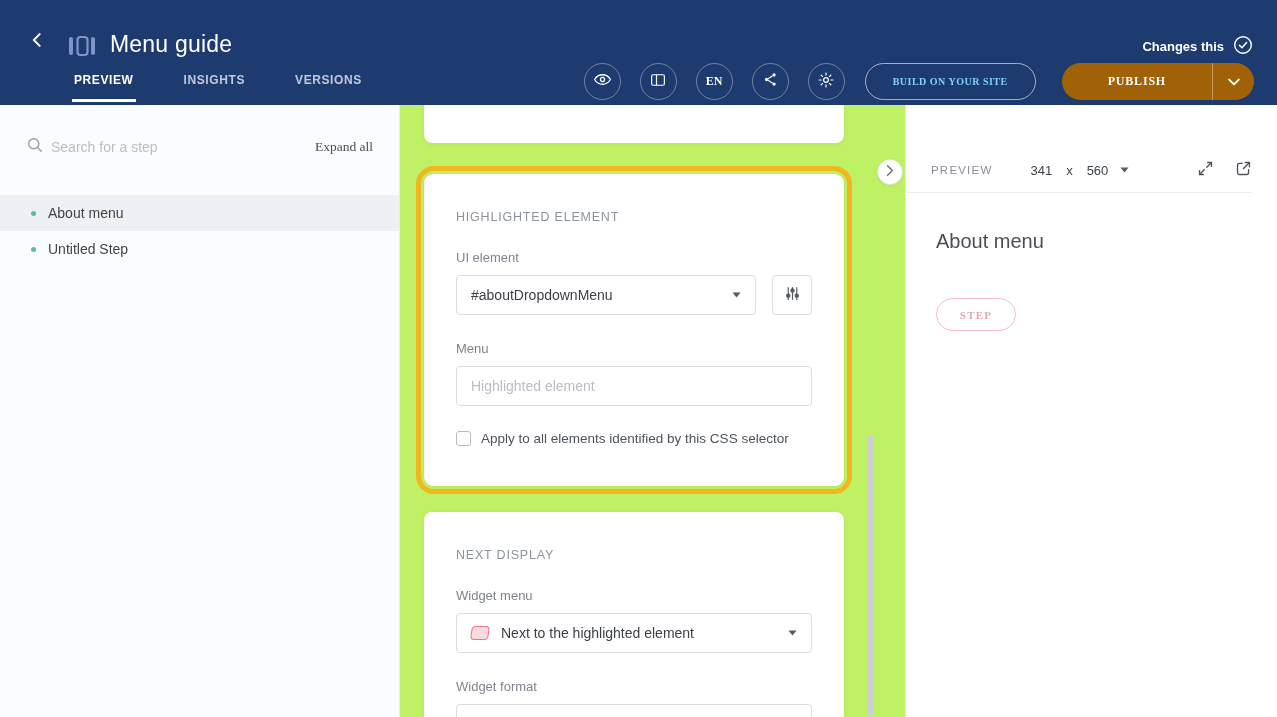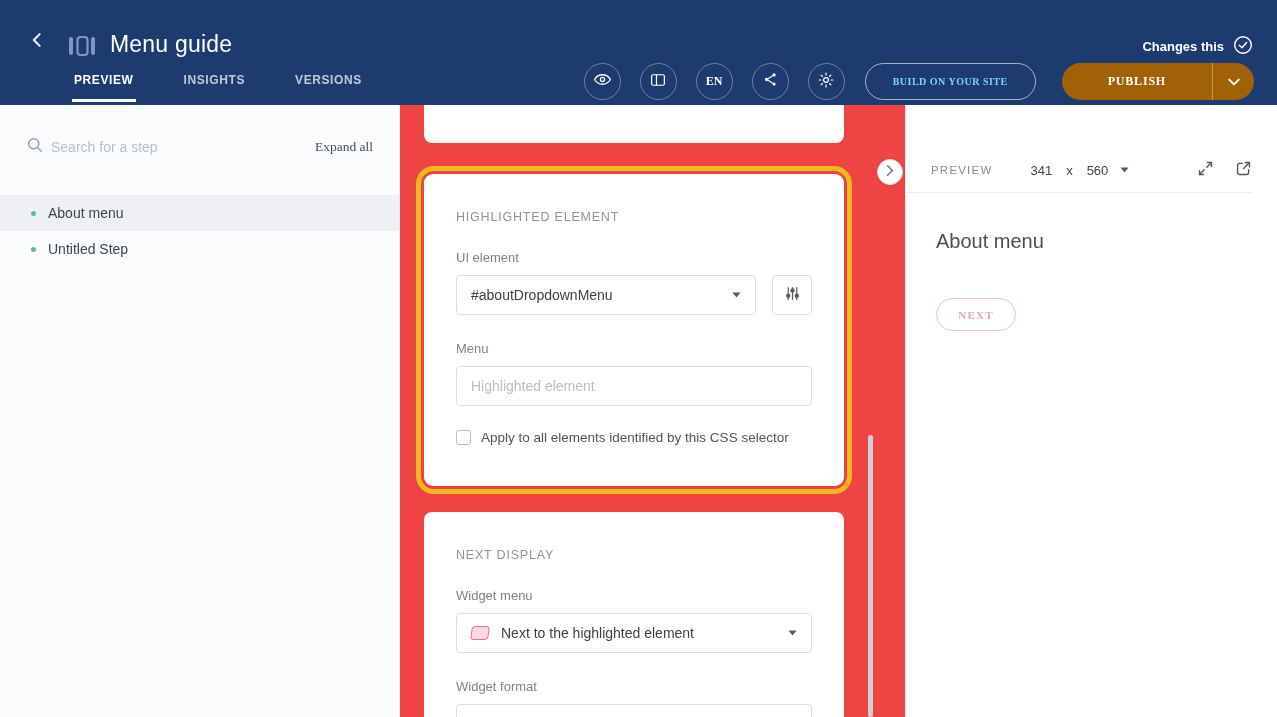--- a/index.html
+++ b/index.html
@@ -37,36 +37,36 @@
   .search-row { display:flex; align-items:center; gap:7px; padding:30px 26px 0 26px; height:54px; }
   .search-row input { border:none; outline:none; background:transparent; font-size:14px; color:#3f444c; width:160px; }
   .search-row input::placeholder { color:#b9bec6; }
   .expand-all { margin-left:auto; font-size:13.5px; color:#4a4f56; }
   .step-list { margin-top:36px; }
   .step { height:36px; display:flex; align-items:center; gap:12px; padding:0 26px 0 31px; font-size:14px; color:#3f444c; }
   .step.selected { background:#eef0f3; }
   .step-dot { width:5px; height:5px; border-radius:50%; background:#5bbd9d; flex:none; }
 
   
-  .main { position:absolute; top:105px; left:400px; width:505px; bottom:0; background:#ef4444; overflow:hidden; }
+  .main { position:absolute; top:105px; left:400px; width:505px; bottom:0; background:#bef264; overflow:hidden; }
   .card { background:#fff; border-radius:8px; box-shadow:0 1px 4px rgba(25,30,40,.07); }
   .card-partial-top { position:absolute; left:24px; top:-26px; width:420px; height:64px; }
   .highlight-ring { position:absolute; left:16px; top:61px; width:436px; border:5px solid #f2b71e; border-radius:18px; padding:3px; }
   .card-inner { border-radius:9px; padding:36px 32px 40px; }
   .card-step { position:absolute; left:24px; top:407px; width:420px; padding:36px 32px 40px; border-radius:8px; }
 
   .section-title { font-size:12.5px; letter-spacing:.8px; color:#8d939c; }
   .field-label { font-size:13px; color:#7e848d; margin:26px 0 9px; height:16px; }
   .select-row { display:flex; gap:16px; }
   .select { flex:1; height:40px; border:1px solid #dadee3; border-radius:4px; background:#fff; display:flex; align-items:center; padding:0 14px; font-size:14px; color:#3a3f47; }
   .select .caret { margin-left:auto; display:flex; color:#565b63; }
   .icon-btn { flex:none; width:40px; height:40px; border:1px solid #dadee3; border-radius:4px; background:#fff; display:flex; align-items:center; justify-content:center; }
   .text-input { width:100%; height:40px; border:1px solid #dadee3; border-radius:4px; padding:0 14px; font-size:14px; color:#3a3f47; outline:none; }
   .text-input::placeholder { color:#b9bec6; }
-  .checkbox-row { display:flex; gap:10px; margin-top:24px; height:16px; }
+  .checkbox-row { display:flex; align-items:center; gap:10px; margin-top:24px; height:16px; }
   .checkbox { width:15px; height:15px; border:1px solid #b6bcc3; border-radius:3px; background:#fff; flex:none; }
   .checkbox-label { font-size:13.5px; color:#4d535b; }
 
   .widget-icon { width:18px; height:14px; border:1.5px solid #f0718d; background:#fbd9e0; border-radius:4px; transform:skewX(-8deg); margin-right:12px; flex:none; }
   .select-cut { margin-top:0; }
 
   .scrollbar { position:absolute; left:468px; top:330px; bottom:0; width:5px; background:#ccd0d5; border-radius:3px; }
   .panel-chevron { position:absolute; left:477px; top:54px; width:26px; height:26px; border-radius:50%; background:#fff; border:1px solid #e0e3e7; box-shadow:0 1px 3px rgba(25,30,40,.08); display:flex; align-items:center; justify-content:center; }
 
   
@@ -295,14 +295,14 @@
               <path d="M8.5 4H5.2A2.2 2.2 0 0 0 3 6.2v8.6A2.2 2.2 0 0 0 5.2 17h8.6a2.2 2.2 0 0 0 2.2-2.2v-3.3"></path>
               <polyline points="12 3 17 3 17 8"></polyline>
               <line x1="17" y1="3" x2="10" y2="10"></line>
             </svg>
         </span>
       </button>
     </div>
   </div>
 
   <div class="preview-heading">About menu</div>
-  <button class="preview-next">NEXT</button>
+  <button class="preview-next">STEP</button>
 </aside>
 
 </body></html>

